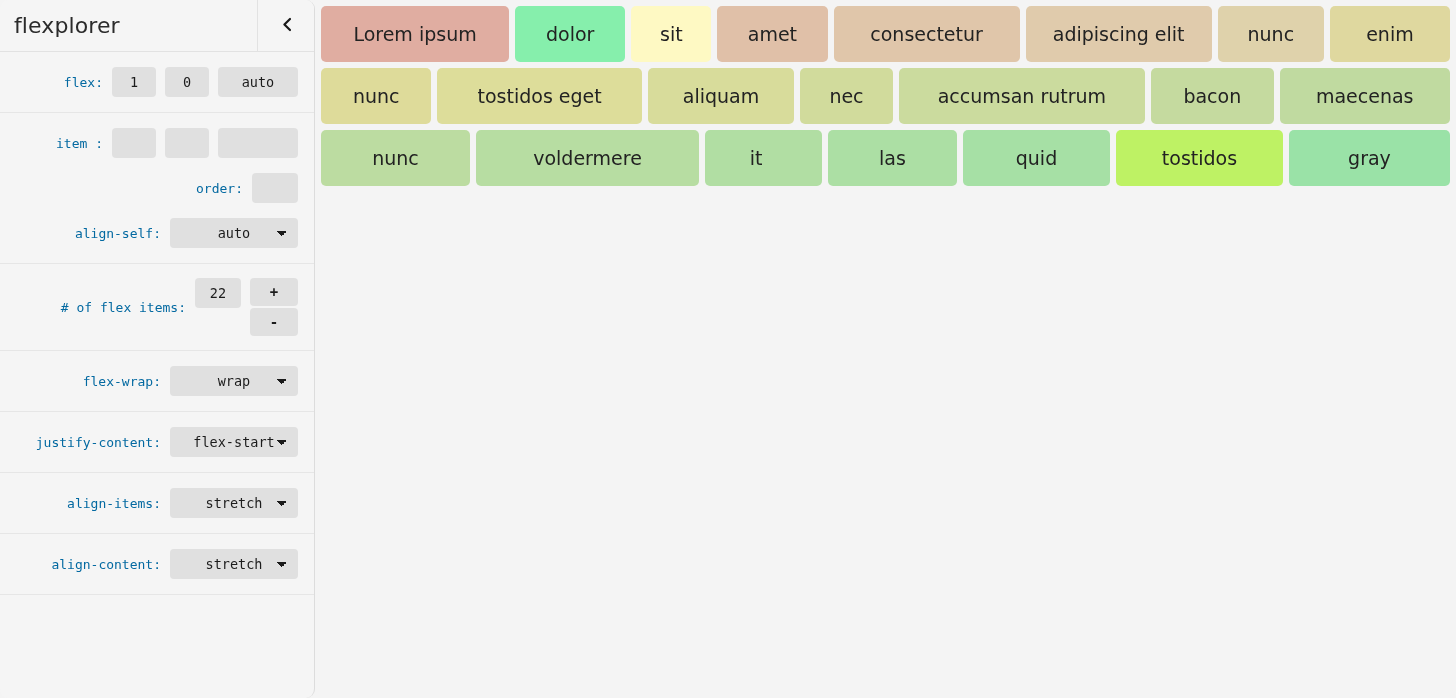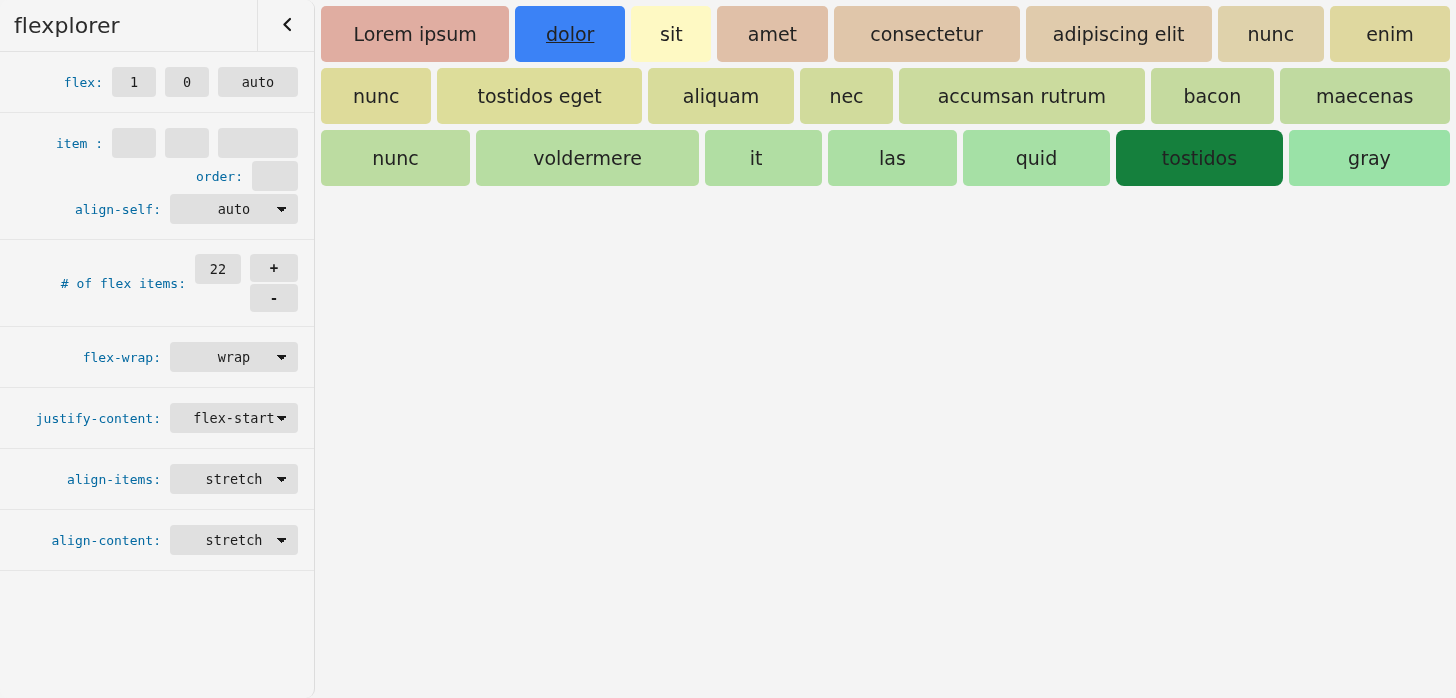--- a/index.html
+++ b/index.html
@@ -54,21 +54,21 @@
     border-bottom: 1px solid #e6e6e6;
     padding: 14px 16px 14px 0;
   }
   .sb-row {
     display: flex;
     align-items: center;
     justify-content: flex-end;
     gap: 9px;
     min-height: 32px;
   }
-  .sb-row + .sb-row { margin-top: 1px; }
+  .sb-row + .sb-row { margin-top: 13px; }
   .sb-label {
     font-family: "DejaVu Sans Mono", monospace;
     font-size: 13px;
     color: #0369a1;
     text-align: center;
     white-space: nowrap;
   }
   .ctl {
     background: #e0e0e0;
     border: none;
@@ -242,21 +242,21 @@
       </div>
     </div>
 
   </aside>
 
   <main id="canvas">
     <div id="flexbox">
         <div class="flex-item" style="background: rgb(224, 173, 161); width: 188px; flex: 1 0 188px;">
           <span>Lorem ipsum</span>
         </div>
-        <div class="flex-item" style="background: #3b82f6; width: 110px; flex: 1 0 110px; text-decoration: underline;">
+        <div class="flex-item" style="background: #86efac; width: 110px; flex: 1 0 110px;">
           <span>dolor</span>
         </div>
         <div class="flex-item" style="background: #fef9c3; width: 80px; flex: 1 0 80px;">
           <span>sit</span>
         </div>
         <div class="flex-item" style="background: rgb(224, 192, 168); width: 110px; flex: 1 0 110px;">
           <span>amet</span>
         </div>
         <div class="flex-item" style="background: rgb(224, 198, 170); width: 186px; flex: 1 0 186px;">
           <span>consectetur</span>
@@ -299,21 +299,21 @@
         </div>
         <div class="flex-item" style="background: rgb(177, 222, 163); width: 116px; flex: 1 0 116px; padding-left: 11px;">
           <span>it</span>
         </div>
         <div class="flex-item" style="background: rgb(172, 223, 164); width: 128px; flex: 1 0 128px;">
           <span>las</span>
         </div>
         <div class="flex-item" style="background: rgb(166, 224, 165); width: 146px; flex: 1 0 146px;">
           <span>quid</span>
         </div>
-        <div class="flex-item" style="background: #15803d; width: 166px; flex: 1 0 166px; border-radius: 8px;">
+        <div class="flex-item" style="background: #bef264; width: 166px; flex: 1 0 166px;">
           <span>tostidos</span>
         </div>
         <div class="flex-item" style="background: rgb(154, 226, 167); width: 160px; flex: 1 0 160px;">
           <span>gray</span>
         </div>
       </div>
   </main>
 
 </div>
 

